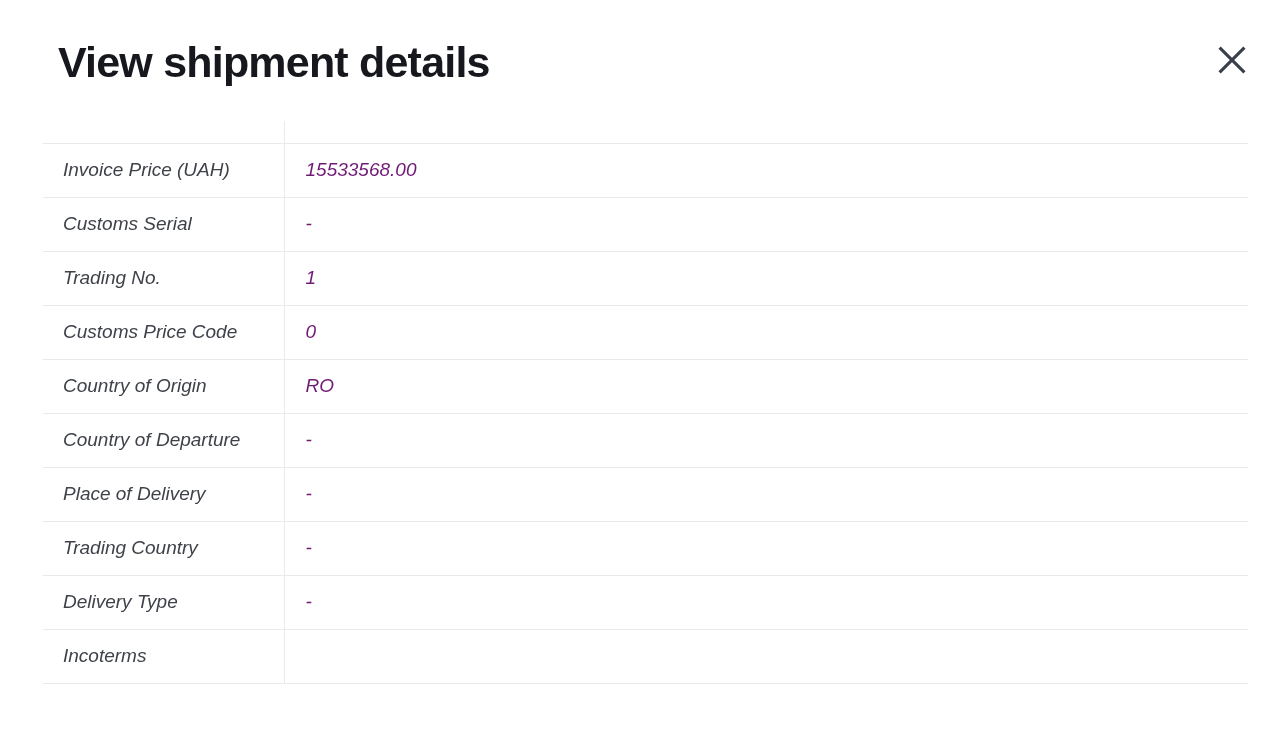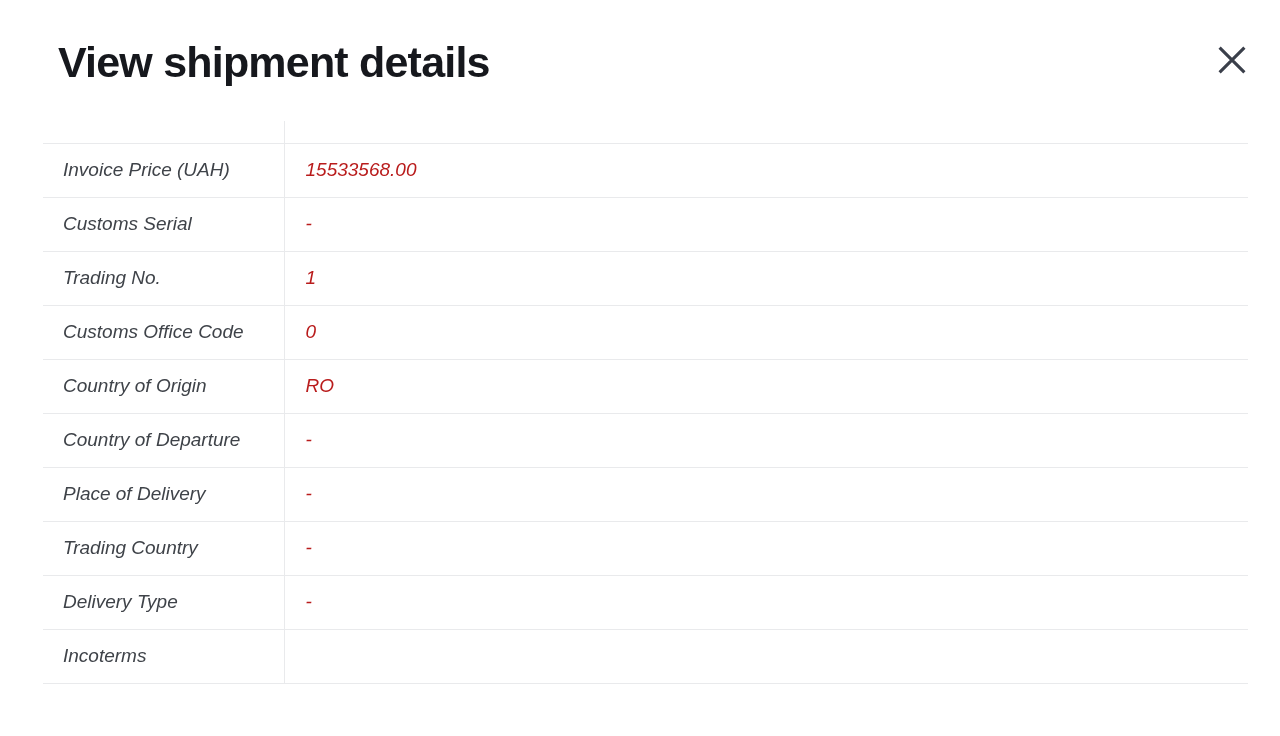--- a/index.html
+++ b/index.html
@@ -103,21 +103,21 @@
     font-style: italic;
   }
 
   table.details-table td.cell-label {
     border-right: 1px solid #e9eaec;
     color: #3f4349;
   }
 
   table.details-table td.cell-value {
     padding-left: 21px;
-    color: #b91c1c;
+    color: #701a75;
   }
 
   
   table.details-table tr.row-partial {
     height: 22px;
   }
   table.details-table tr.row-partial td {
     padding: 0;
   }
 </style>
@@ -156,21 +156,21 @@
         </tr>
         <tr>
           <td class="cell-label">Customs Serial</td>
           <td class="cell-value">-</td>
         </tr>
         <tr>
           <td class="cell-label">Trading No.</td>
           <td class="cell-value">1</td>
         </tr>
         <tr>
-          <td class="cell-label">Customs Office Code</td>
+          <td class="cell-label">Customs Price Code</td>
           <td class="cell-value">0</td>
         </tr>
         <tr>
           <td class="cell-label">Country of Origin</td>
           <td class="cell-value">RO</td>
         </tr>
         <tr>
           <td class="cell-label">Country of Departure</td>
           <td class="cell-value">-</td>
         </tr>

